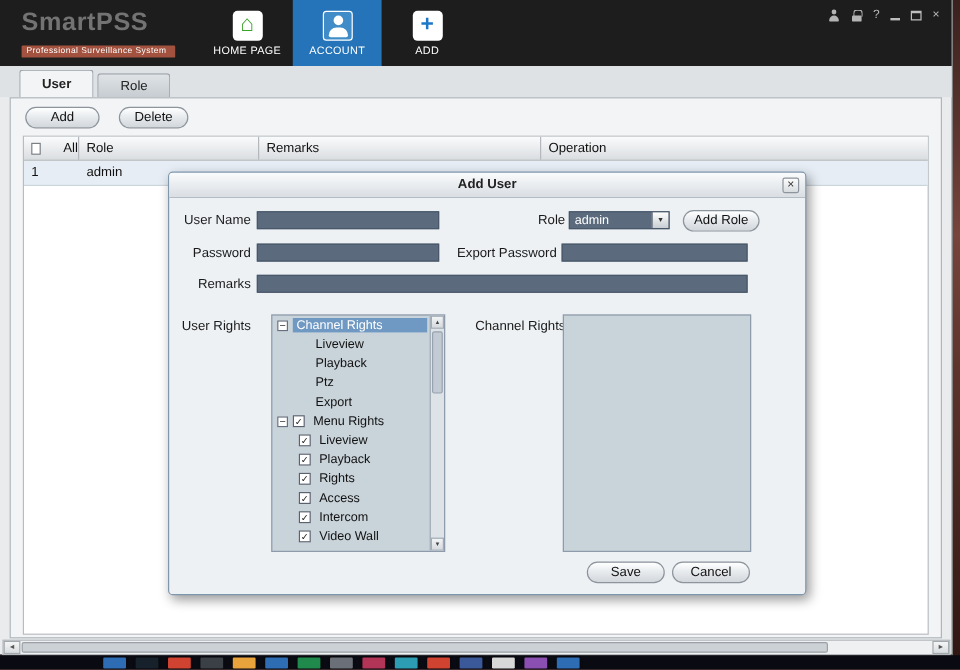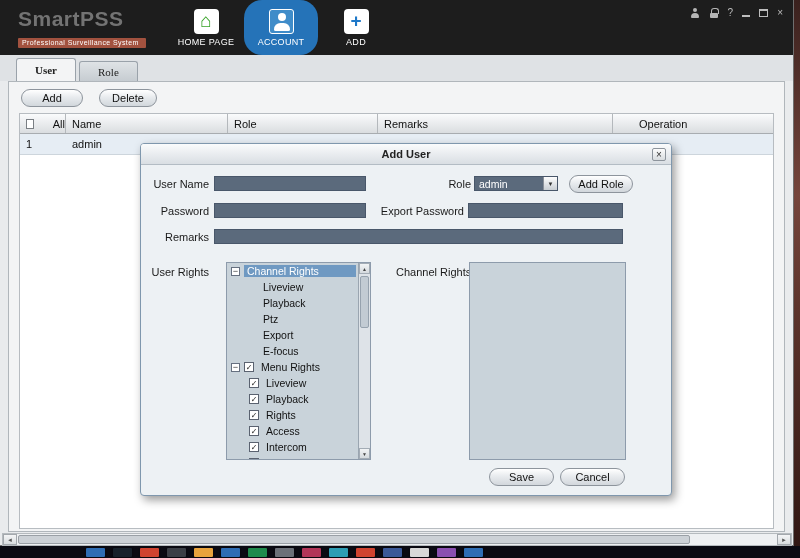--- a/index.html
+++ b/index.html
@@ -13,21 +13,21 @@
 
   
   .app-header { position:absolute; left:0; top:0; width:100%; height:55px; background:#1d1d1d; }
   .logo-block { position:absolute; left:18px; top:7px; }
   .logo-text { color:#737373; font-size:21px; font-weight:bold; letter-spacing:.5px; }
   .logo-strip { margin-top:2px; display:inline-block; background:#a2523f; color:#fff;
     font-size:7px; letter-spacing:.4px; padding:1px 7px 2px 4px; border-radius:1px; }
   .nav { position:absolute; left:168px; top:0; height:55px; display:flex; }
   .nav-item { width:76px; height:55px; display:flex; flex-direction:column; align-items:center;
     justify-content:center; gap:3px; cursor:default; }
-  .nav-item.active { background:#2573b8; width:74px;border-radius:18px; }
+  .nav-item.active { background:#2573b8; width:74px; }
   .nav-label { color:#fff; font-size:9px; letter-spacing:.3px; }
   .icon-home { width:25px; height:25px; background:#fff; border-radius:4px; display:flex;
     align-items:center; justify-content:center; font-size:19px; font-weight:bold; color:#3aa32a; }
   .icon-add { width:25px; height:25px; background:#fff; border-radius:4px; display:flex;
     align-items:center; justify-content:center; font-size:19px; font-weight:bold; color:#1e78c8; }
   .icon-account { width:25px; height:25px; background:#3f8cc9; border:1px solid #fff;
     border-radius:3px; position:relative; }
   .icon-account::before { content:''; position:absolute; top:3px; left:8px; width:8px; height:8px;
     border-radius:50%; background:#fff; }
   .icon-account::after { content:''; position:absolute; bottom:2px; left:4px; width:16px; height:8px;
@@ -45,41 +45,41 @@
   .mini-lock::after { content:''; position:absolute; bottom:0; left:1px; width:8px; height:5px;
     background:#b5b5b5; border-radius:1px; }
   .wc-min { width:8px; height:2px; background:#bdbdbd; margin-top:5px; }
   .wc-restore { width:9px; height:8px; border:1px solid #bdbdbd; border-top:2px solid #bdbdbd; }
 
   
   .tab-strip { position:absolute; left:0; top:55px; width:100%; height:26px; background:#dfe2e5;
     display:flex; align-items:flex-end; padding-left:16px; }
   .tab { height:20px; padding:0 18px; display:flex; align-items:center; font-size:11px; color:#222;
     background:linear-gradient(180deg,#dfe3e6,#c6ccd1); border:1px solid #9aa2aa; border-bottom:none;
-    border-radius:3px 3px 0 0; margin-right:3px; cursor:default;font-family:Liberation Serif, serif; }
+    border-radius:3px 3px 0 0; margin-right:3px; cursor:default; }
   .tab.active { height:23px; background:#f3f4f5; font-weight:bold; }
 
   
   .content-panel { position:absolute; left:8px; top:81px; width:777px; height:451px;
     background:#f3f4f5; border:1px solid #b0b6bb; }
   .btn-row { position:absolute; left:12px; top:7px; display:flex; gap:16px; }
   .pill-btn { display:flex; align-items:center; justify-content:center;
     background:linear-gradient(180deg,#ffffff,#e8ebee 45%,#d2d7dc); border:1px solid #8d949c;
     border-radius:9px; font-size:11px; color:#111; font-family:inherit; height:18px; cursor:default; }
   .btn-add { width:62px; } .btn-delete { width:58px; }
   .table-wrap { position:absolute; left:10px; top:31px; right:10px; bottom:2px; background:#fff;
     border:1px solid #b7bcc1; }
   .grid-header { display:flex; height:20px; background:linear-gradient(180deg,#fafbfc,#dadde0);
     border-bottom:1px solid #a8acb0; }
   .grid-header .cell { border-right:1px solid #b4b8bc; font-size:11px; color:#111; display:flex;
     align-items:center; padding-left:6px; gap:19px; }
   .grid-row { display:flex; height:21px; background:#e6edf4; border-bottom:1px solid #cdd5dc; }
   .grid-row .cell { font-size:11px; color:#111; display:flex; align-items:center; padding-left:6px; }
   .col-all { width:46px; } .col-name { width:162px; } .col-role { width:150px; }
-  .col-remarks { width:235px; } .col-operation { flex:1; border-right:none !important;margin-left:20px; }
+  .col-remarks { width:235px; } .col-operation { flex:1; border-right:none !important; }
   .checkbox { width:10px; height:10px; background:#fff; border:1px solid #7a7f84; display:inline-block; }
 
   
   .h-scrollbar { position:absolute; left:2px; top:533px; width:790px; height:13px; background:#eef0f2;
     border:1px solid #b5babe; }
   .sb-btn { position:absolute; top:0; width:14px; height:11px; background:linear-gradient(180deg,#f4f5f6,#d8dcdf);
     border:1px solid #a3a8ad; display:flex; align-items:center; justify-content:center;
     font-size:6px; color:#555; }
   .sb-btn.left { left:0; } .sb-btn.right { right:0; }
   .sb-thumb { position:absolute; left:15px; top:1px; width:672px; height:9px; background:#ccd1d6;
@@ -200,21 +200,20 @@
       <div class="btn-row">
         <button class="pill-btn btn-add">Add</button>
         <button class="pill-btn btn-delete">Delete</button>
       </div>
       <div class="table-wrap">
         <div class="grid-header">
           <div class="cell col-all">
             <span class="checkbox"></span>
             <span>All</span>
           </div>
-          <div class="cell col-name">Name</div>
           <div class="cell col-role">Role</div>
           <div class="cell col-remarks">Remarks</div>
           <div class="cell col-operation">Operation</div>
         </div>
         <div class="grid-row">
           <div class="cell col-all">1</div>
           <div class="cell col-name">admin</div>
           <div class="cell col-role"></div>
           <div class="cell col-remarks"></div>
           <div class="cell col-operation"></div>
@@ -267,23 +266,20 @@
               <span class="tree-label">Liveview</span>
             </div>
             <div class="tree-row" style="padding-left: 33px;">
               <span class="tree-label">Playback</span>
             </div>
             <div class="tree-row" style="padding-left: 33px;">
               <span class="tree-label">Ptz</span>
             </div>
             <div class="tree-row" style="padding-left: 33px;">
               <span class="tree-label">Export</span>
-            </div>
-            <div class="tree-row" style="padding-left: 33px;">
-              <span class="tree-label">E-focus</span>
             </div>
             <div class="tree-row" style="padding-left: 4px;">
               <span class="expander">−</span>
               <span class="tree-check checked">✓</span>
               <span class="tree-label">Menu Rights</span>
             </div>
             <div class="tree-row" style="padding-left: 22px;">
               <span class="tree-check checked">✓</span>
               <span class="tree-label">Liveview</span>
             </div>

